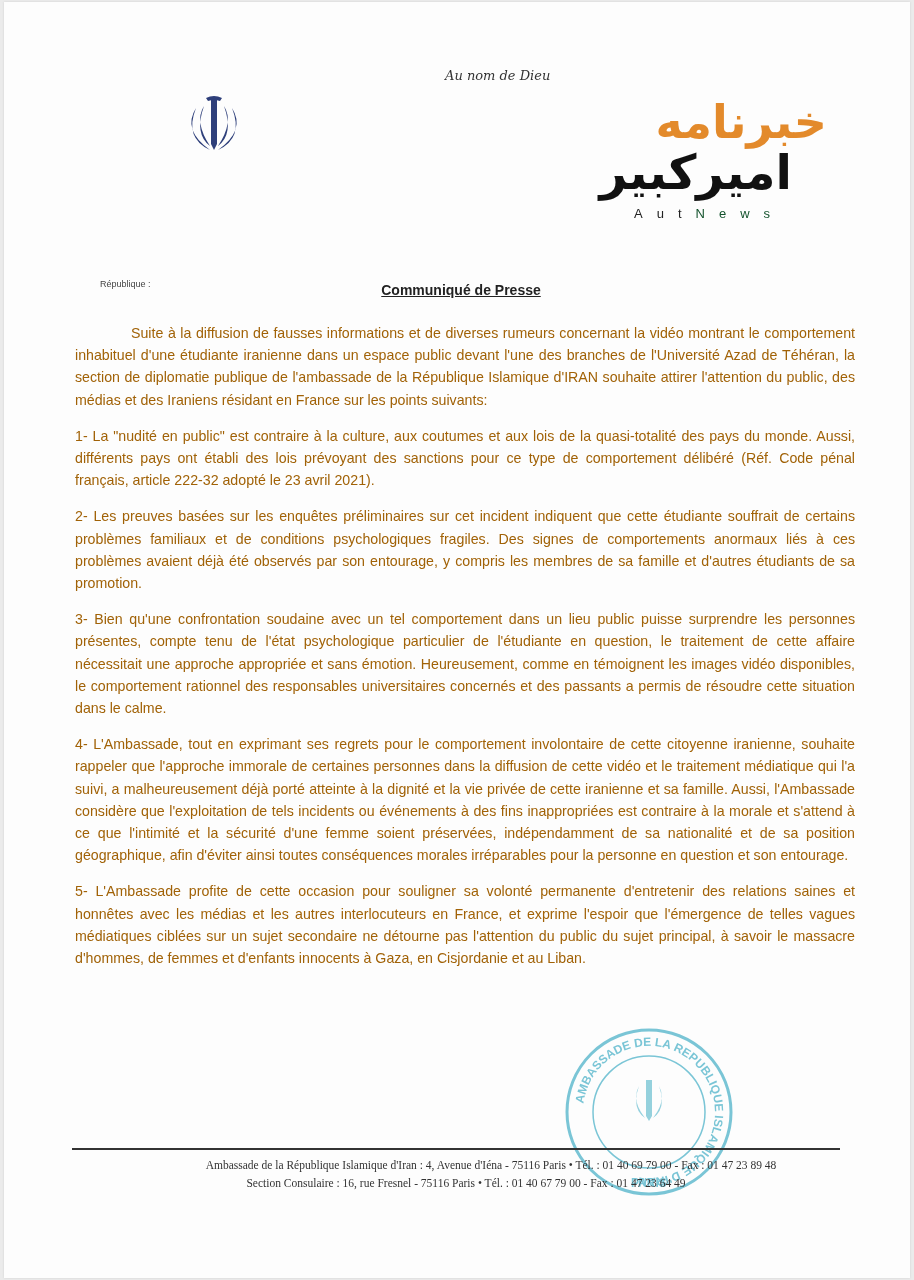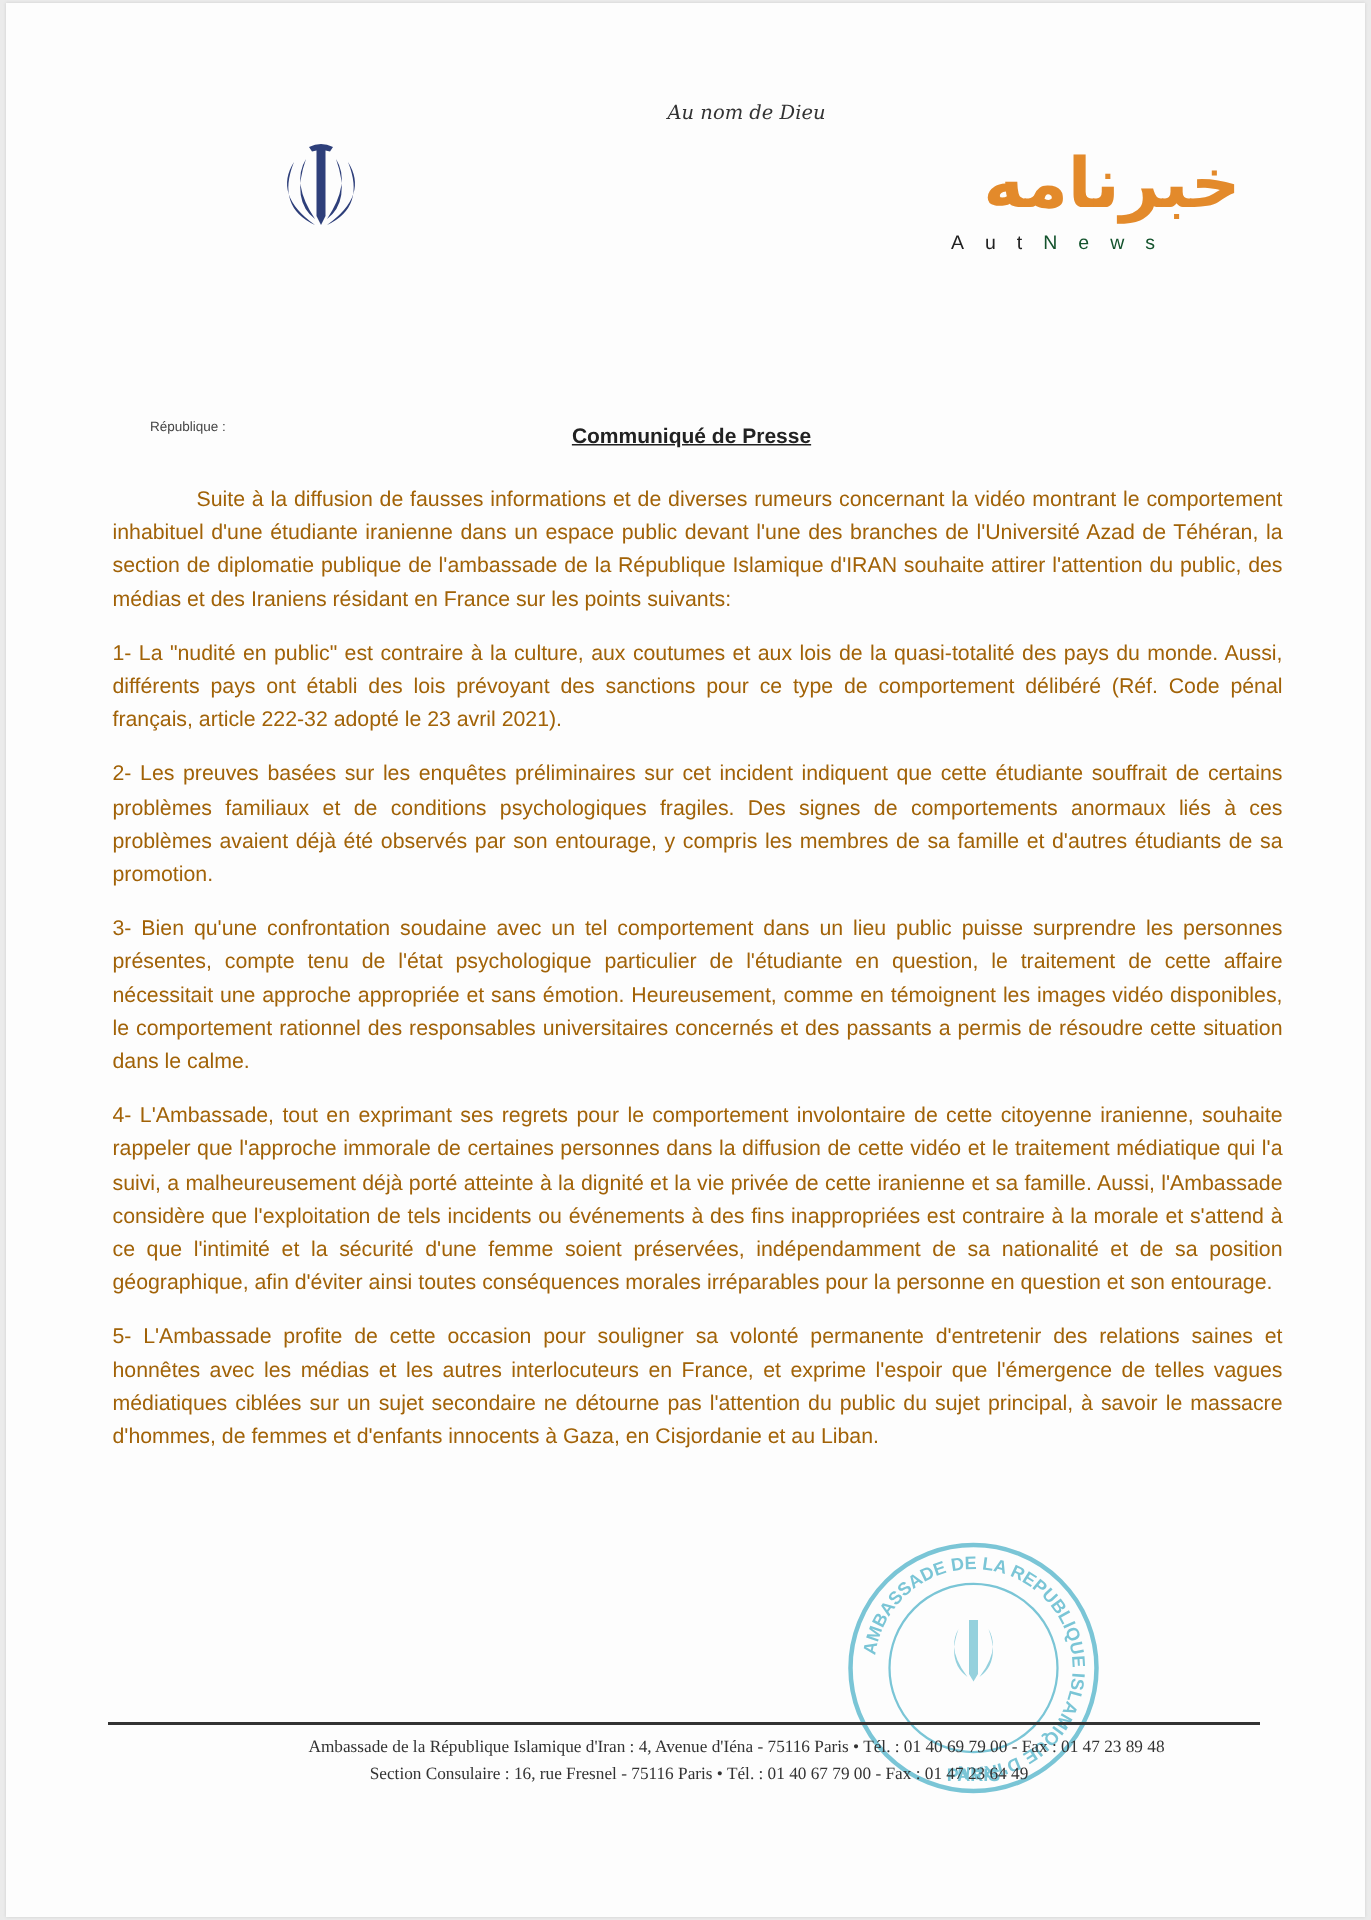--- a/index.html
+++ b/index.html
@@ -79,20 +79,21 @@
       <path d="M14 14 q-14 22 14 42 q-26 -12 -14 -42 z"></path>
       <path d="M50 14 q14 22 -14 42 q26 -12 14 -42 z"></path>
     </g>
   </svg>
 
 
   <div class="invocation">Au nom de Dieu</div>
 
   <div class="brand">
     <div class="l1">خبرنامه</div>
+    <div class="l2">امیرکبیر</div>
     <div class="l3"><span>Aut</span><span class="news">News</span></div>
   </div>
 
   <div class="reference">République :</div>
   <div class="doc-title">Communiqué de Presse</div>
 
   <div class="body-text">
     <p class="intro">Suite à la diffusion de fausses informations et de diverses rumeurs concernant la vidéo montrant le comportement inhabituel d'une étudiante iranienne dans un espace public devant l'une des branches de l'Université Azad de Téhéran, la section de diplomatie publique de l'ambassade de la République Islamique d'IRAN souhaite attirer l'attention du public, des médias et des Iraniens résidant en France sur les points suivants:</p>
     <p>1- La "nudité en public" est contraire à la culture, aux coutumes et aux lois de la quasi-totalité des pays du monde. Aussi, différents pays ont établi des lois prévoyant des sanctions pour ce type de comportement délibéré (Réf. Code pénal français, article 222-32 adopté le 23 avril 2021).</p>
     <p>2- Les preuves basées sur les enquêtes préliminaires sur cet incident indiquent que cette étudiante souffrait de certains problèmes familiaux et de conditions psychologiques fragiles. Des signes de comportements anormaux liés à ces problèmes avaient déjà été observés par son entourage, y compris les membres de sa famille et d'autres étudiants de sa promotion.</p>

